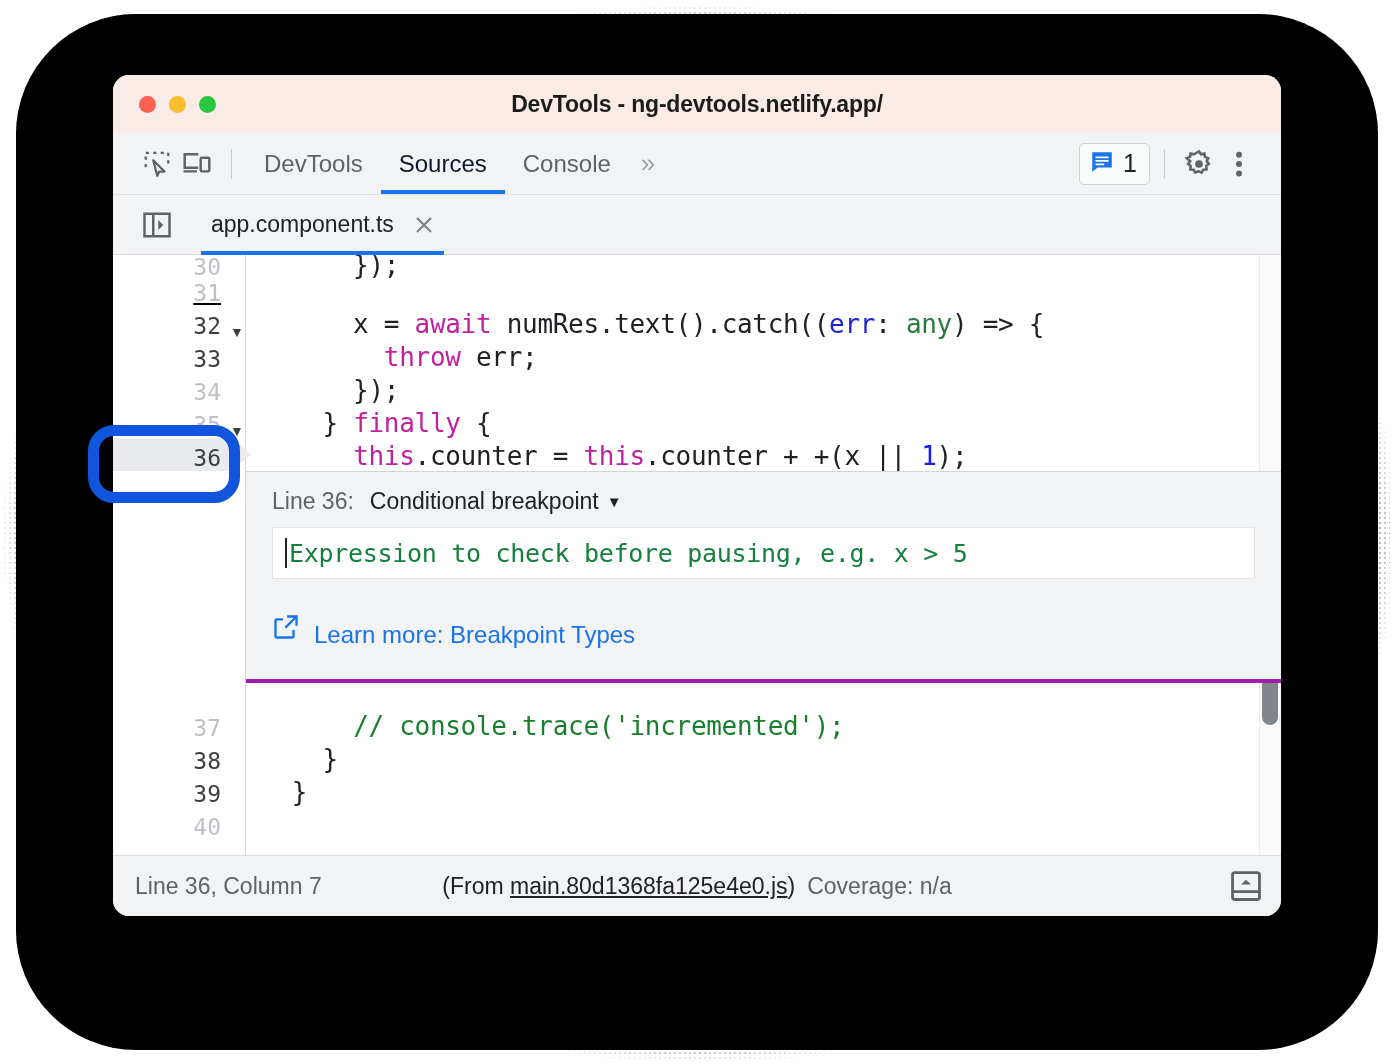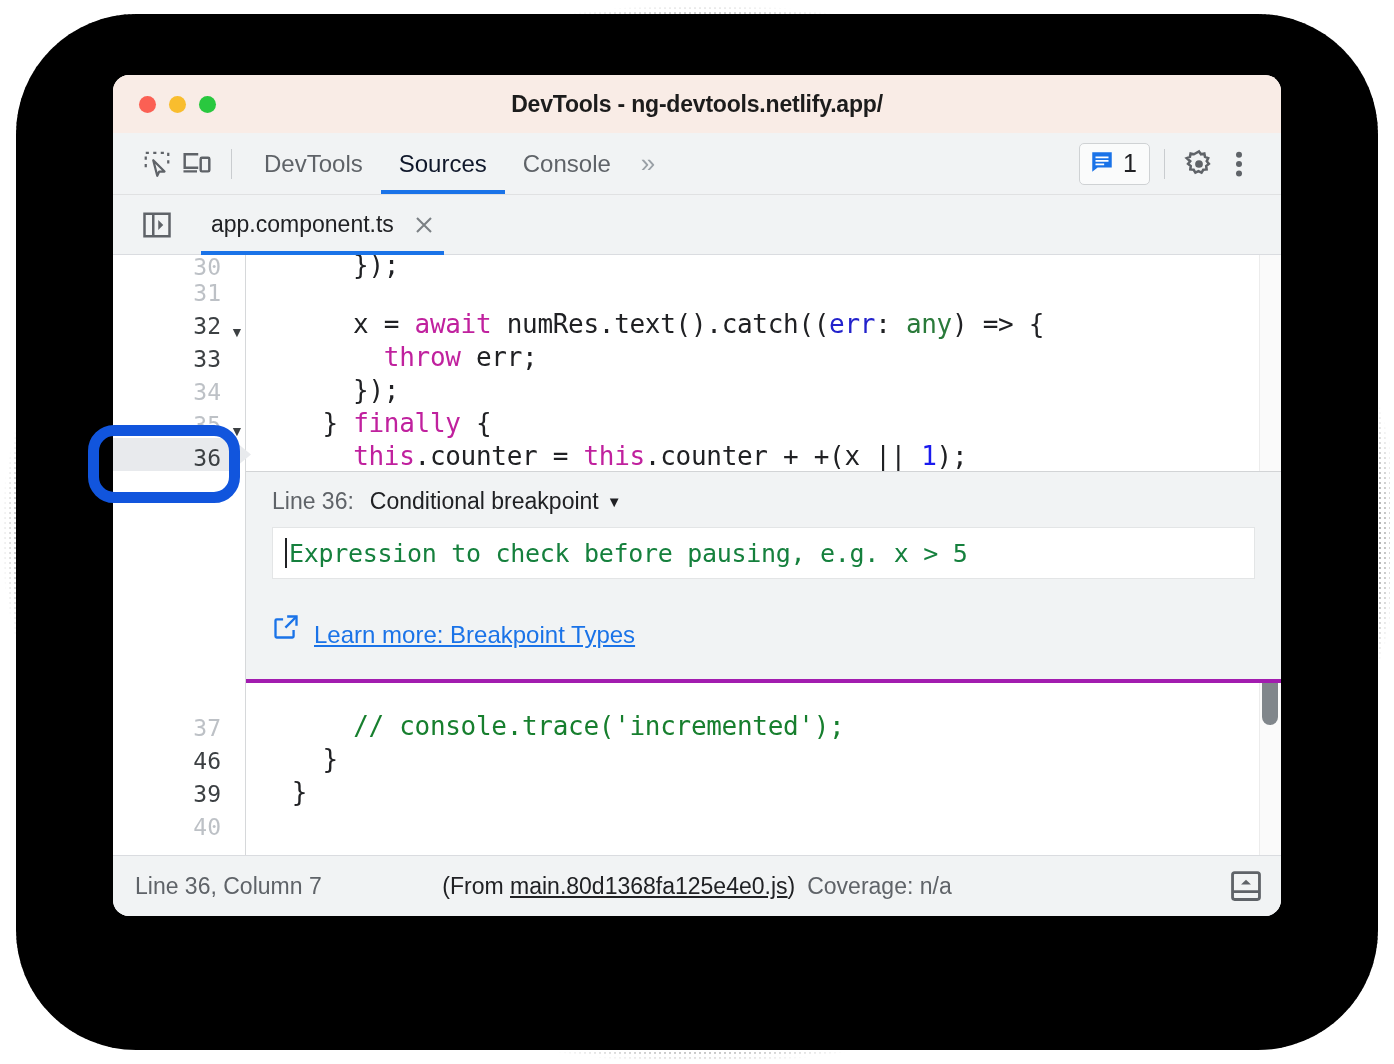--- a/index.html
+++ b/index.html
@@ -316,21 +316,20 @@
   }
   #bp-learn {
     display: flex;
     align-items: center;
     gap: 14px;
     padding: 30px 0 30px 26px;
   }
   #bp-learn-text {
     font-size: 24px;
     color: #1a73e8;
-    text-decoration: underline;
     margin-top: 12px;
   }
 
   
   #vscroll {
     position: absolute;
     right: 3px;
     top: 290px;
     width: 16px;
     height: 180px;
@@ -485,21 +484,21 @@
     <div id="gutter-rule"></div>
     <div id="vscroll-track"></div>
     <div id="vscroll"></div>
 
     <div id="code-rows">
         <div class="code-row" style="top: -8px;">
           <div class="ln dim">30</div>
           <div class="fold"></div>
           <div class="code"><span>      });</span></div>
         </div>
-        <div class="code-row" style="top: 18px;">
+        <div class="code-row" style="top: 18px; text-decoration: underline;">
           <div class="ln dim">31</div>
           <div class="fold"></div>
           <div class="code"><span></span></div>
         </div>
         <div class="code-row" style="top: 51px;">
           <div class="ln">32</div>
           <div class="fold">▼</div>
           <div class="code"><span>      x = </span><span class="kw">await</span><span> numRes.text().catch((</span><span class="var">err</span><span>: </span><span class="typ">any</span><span>) =&gt; {</span></div>
         </div>
         <div class="code-row" style="top: 84px;">
@@ -522,21 +521,21 @@
           <div class="ln">36</div>
           <div class="fold"></div>
           <div class="code"><span>      </span><span class="kw">this</span><span>.counter = </span><span class="kw">this</span><span>.counter + +(x || </span><span class="num">1</span><span>);</span></div>
         </div>
         <div class="code-row" style="top: 453px;">
           <div class="ln dim">37</div>
           <div class="fold"></div>
           <div class="code"><span>      </span><span class="cmt">// console.trace('incremented');</span></div>
         </div>
         <div class="code-row" style="top: 486px;">
-          <div class="ln">46</div>
+          <div class="ln">38</div>
           <div class="fold"></div>
           <div class="code"><span>    }</span></div>
         </div>
         <div class="code-row" style="top: 519px;">
           <div class="ln">39</div>
           <div class="fold"></div>
           <div class="code"><span>  }</span></div>
         </div>
         <div class="code-row" style="top: 552px;">
           <div class="ln dim">40</div>

